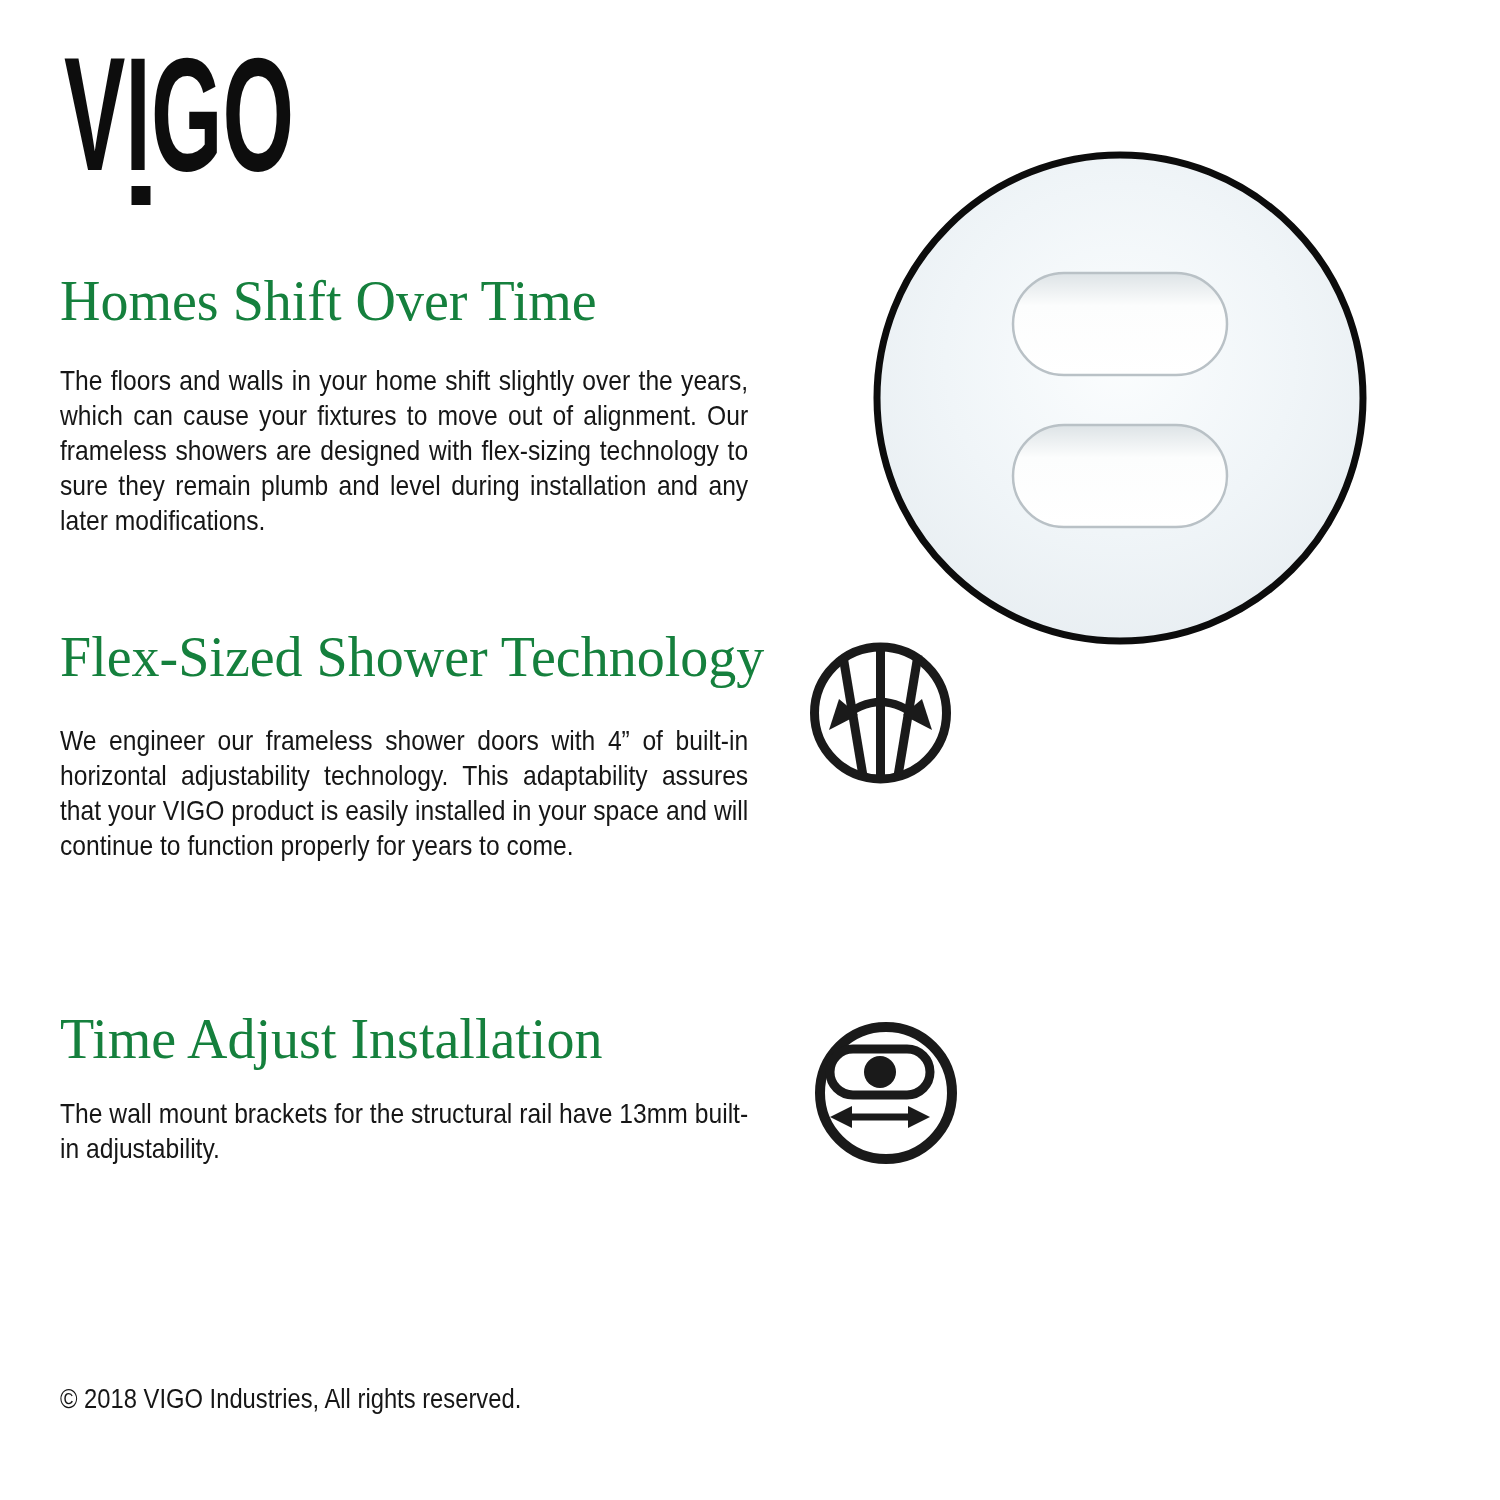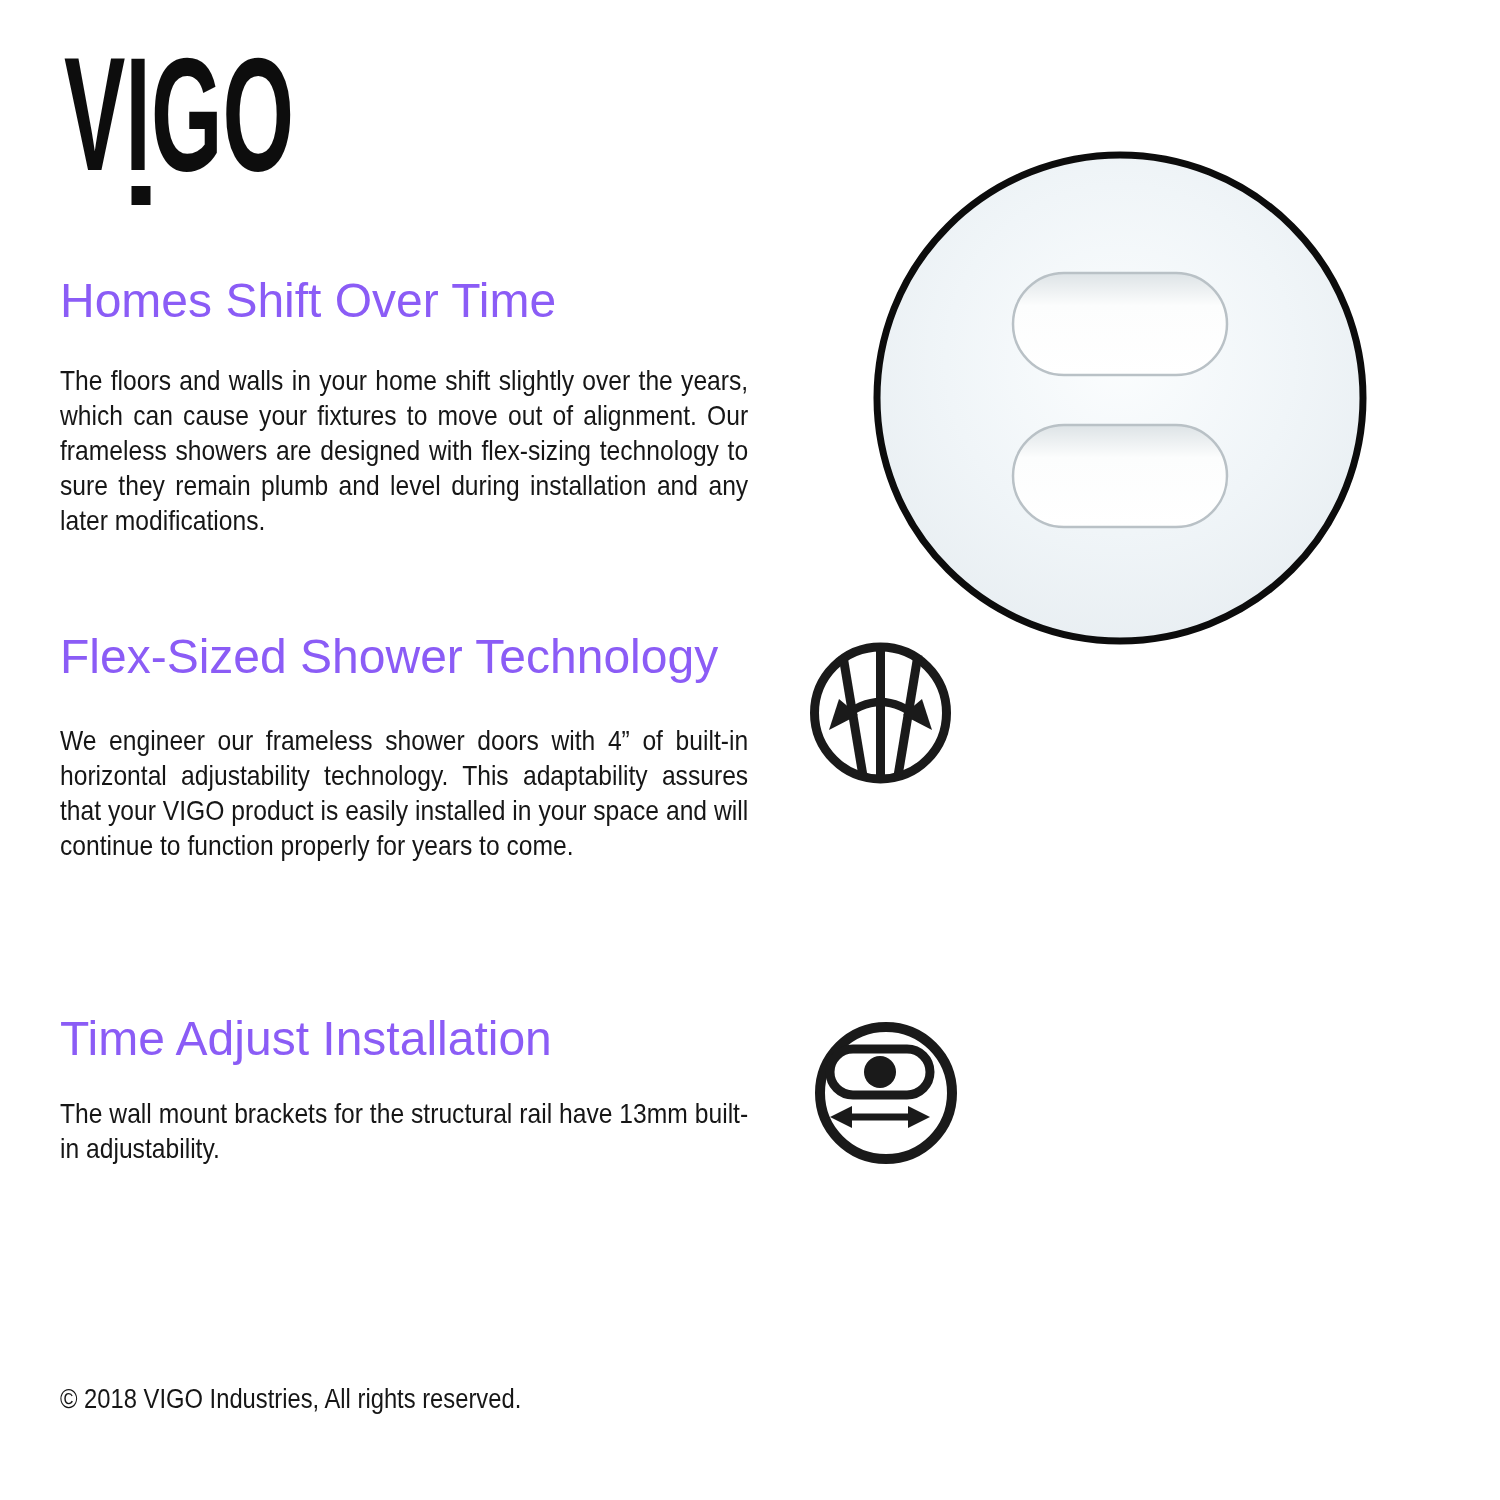--- a/index.html
+++ b/index.html
@@ -4,22 +4,22 @@
 <style>
   html,body{margin:0;padding:0;background:#ffffff;}
   #page{
     position:relative;width:1500px;height:1500px;background:#ffffff;
     font-family:"Liberation Sans","DejaVu Sans",sans-serif;color:#161616;
     overflow:hidden;
     padding-left:31px;
   }
   .abs{position:absolute;}
   .heading{
-    font-size:48px;line-height:48px;font-weight:400;color:#8b5cf6;
-    letter-spacing:0;white-space:nowrap;
+    font-size:56px;line-height:48px;font-weight:400;color:#15803d;
+    letter-spacing:0;white-space:nowrap;font-family:Liberation Serif, serif;
   }
   .bodytext{
     font-size:28px;line-height:35px;color:#161616;
     text-align:justify;width:782px;
     transform:scaleX(0.88);transform-origin:0 0;
   }
   .footer{
     font-size:27px;color:#161616;white-space:nowrap;
     transform:scaleX(0.88);transform-origin:0 0;
   }

